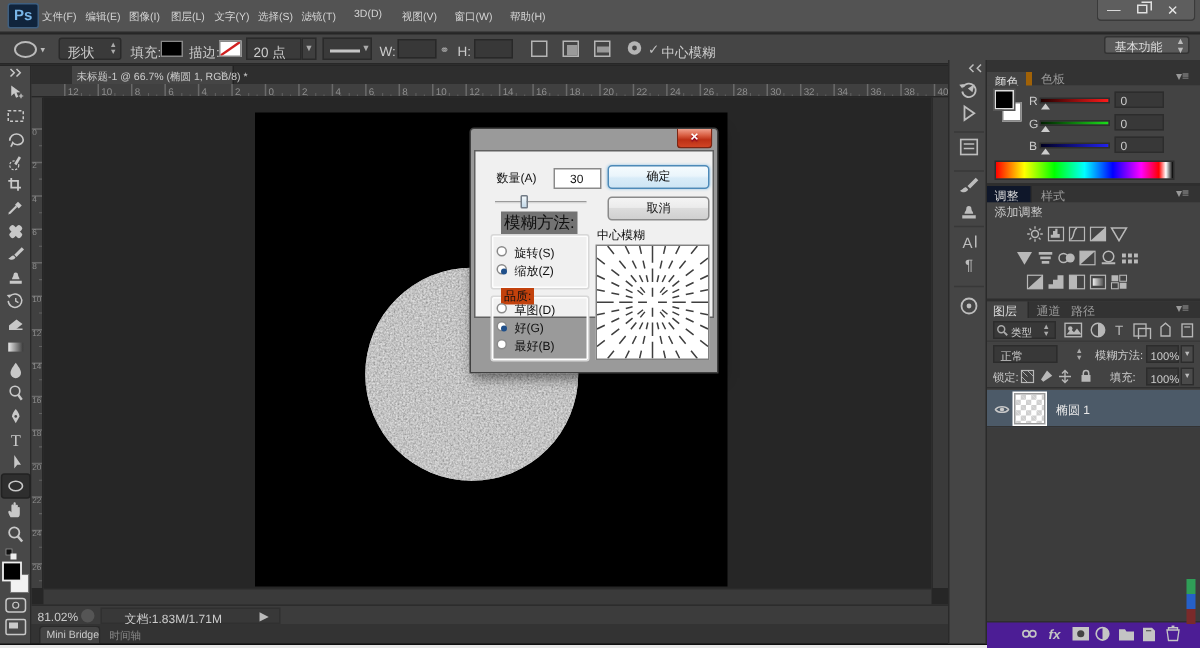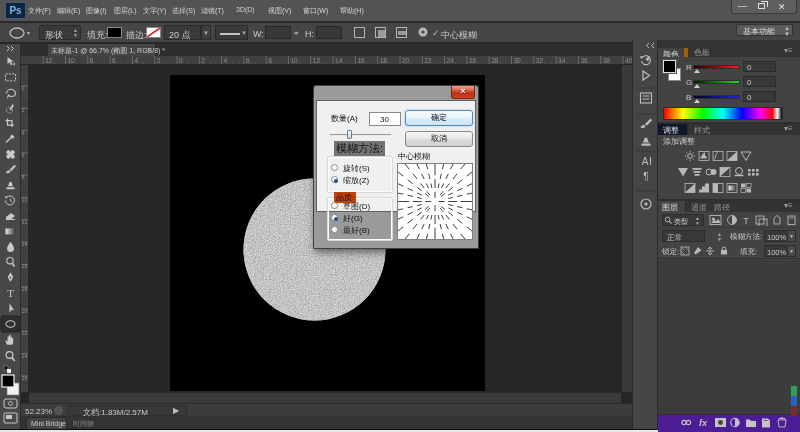--- a/index.html
+++ b/index.html
@@ -350,24 +350,24 @@
       </clipPath>
   </defs>
   <circle cx="71.5" cy="71.5" r="71" fill="#b0b0b0"></circle>
   <rect x="0" y="0" width="143" height="143" clip-path="url(#circ)" filter="url(#grain)"></rect>
 </svg>
 
 <div class="a" style="left:621px;top:65px;width:11px;height:327px;background:#3a3a3a;border-left:1px solid #2a2a2a"></div>
 <div class="a" style="left:29px;top:392px;width:592px;height:11px;background:#3a3a3a;border-top:1px solid #2a2a2a"></div>
 
 <div class="a" style="left:21px;top:403px;width:611px;height:13px;background:#3c3c3c;border-top:1px solid #2c2c2c">
-  <span class="t" style="left:4px;top:3px;font-size:8px;color:#ccc">52.23%</span>
+  <span class="t" style="left:4px;top:3px;font-size:8px;color:#ccc">81.02%</span>
   <div class="a" style="left:33px;top:2px;width:9px;height:9px;background:#555;border-radius:50%"></div>
   <div class="a" style="left:46px;top:1px;width:120px;height:11px;background:#383838;border:1px solid #303030"></div>
-  <span class="t" style="left:62px;top:3px;font-size:8px;color:#ccc">文档:1.83M/2.57M</span>
+  <span class="t" style="left:62px;top:3px;font-size:8px;color:#ccc">文档:1.83M/1.71M</span>
   <span class="t" style="left:152px;top:2px;font-size:8px;color:#bbb">▶</span>
 </div>
 
 <div class="a" style="left:21px;top:416px;width:611px;height:13px;background:#333">
   <div class="a" style="left:5px;top:1px;width:41px;height:12px;background:#444;border:1px solid #2a2a2a;border-bottom:none;border-radius:3px 3px 0 0">
     <span class="t" style="left:4px;top:2px;font-size:7px;color:#ccc">Mini Bridge</span>
   </div>
   <span class="t" style="left:52px;top:3px;font-size:7px;color:#888">时间轴</span>
 </div>
 
@@ -548,20 +548,30 @@
       <rect x="41" y="5" width="6" height="4.5" fill="#b8b8b8"></rect>
         <path d="M42.2 5V3.8a1.8 1.8 0 0 1 3.6 0V5" fill="none" stroke="#b8b8b8" stroke-width="1"></path>
     </svg>
     <span class="t" style="left:82px;top:3px;font-size:7.5px;color:#ccc">填充:</span>
     <div class="a" style="left:106px;top:1px;width:22px;height:12px;background:#383838;border:1px solid #2c2c2c">
         <span class="t" style="left:2px;top:2px;font-size:7.5px;color:#ccc">100%</span>
       </div>
     <div class="a" style="left:129px;top:1px;width:9px;height:12px;background:#4a4a4a;border:1px solid #2c2c2c;font-size:5px;color:#bbb;text-align:center;line-height:11px">▼</div>
   </div>
   <div class="a" style="left:0;top:220px;width:142px;height:154px;background:#3c3c3c">
+    <div class="a" style="left:0;top:0;width:142px;height:25px;background:#4c5a68;border-bottom:1px solid #333">
+      <div class="a" style="left:5px;top:9px">
+          <svg width="10" height="8">
+            <path d="M0.5 4c2-2.6 7-2.6 9 0-2 2.6-7 2.6-9 0z" fill="none" stroke="#c8c8c8" stroke-width="0.9"></path>
+            <circle cx="5" cy="4" r="1.4" fill="#c8c8c8"></circle>
+          </svg>
+        </div>
+      <div class="a" style="left:18px;top:2px;width:21px;height:21px;background-color:#fff;background-image:linear-gradient(45deg,#cfcfcf 25%,transparent 25%,transparent 75%,#cfcfcf 75%),linear-gradient(45deg,#cfcfcf 25%,transparent 25%,transparent 75%,#cfcfcf 75%);background-size:7px 7px;background-position:0 0,3.5px 3.5px;border:1px solid #999;outline:1px solid #fff"></div>
+      <span class="t" style="left:46px;top:8px;font-size:8px;color:#e8e8e8">椭圆 1</span>
+    </div>
   </div>
   <div class="a" style="left:0;top:374px;width:142px;height:33px;background:#4c1d95;border-top:1px solid #2e2e2e">
     <svg width="142" height="15">
       <g stroke="#c4c4c4" fill="none" stroke-width="1.1">
         <circle cx="26" cy="7.5" r="2.1"></circle>
           <circle cx="30.5" cy="7.5" r="2.1"></circle>
         <text x="41" y="11" font-size="9" fill="#c4c4c4" stroke="none" font-style="italic" font-weight="bold">fx</text>
         <rect x="57" y="3" width="11" height="9" fill="#c4c4c4" stroke="none"></rect>
           <circle cx="62.5" cy="7.5" r="2.4" fill="#434343" stroke="none"></circle>
         <circle cx="77" cy="7.5" r="4.2"></circle>

